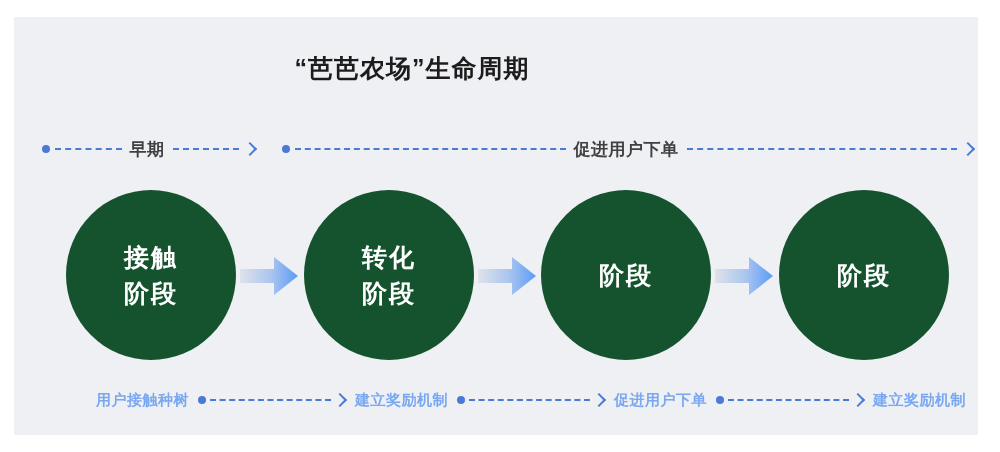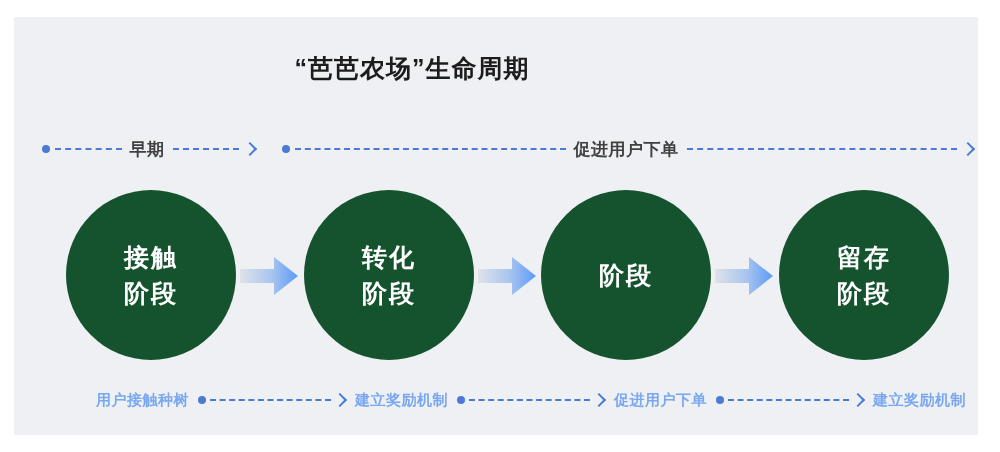--- a/index.html
+++ b/index.html
@@ -213,21 +213,20 @@
     <span class="ln">阶段</span>
   </div>
   <div id="circle-1" class="stage-circle">
     <span class="ln">转化</span>
     <span class="ln">阶段</span>
   </div>
   <div id="circle-2" class="stage-circle">
     <span class="ln">阶段</span>
   </div>
   <div id="circle-3" class="stage-circle">
-    <span class="ln">留存</span>
     <span class="ln">阶段</span>
   </div>
 
   <svg id="block-arrow-0" class="block-arrow" viewBox="0 0 58 38">
     <defs>
       <linearGradient id="ga0" x1="0" y1="0" x2="1" y2="0">
         <stop offset="0%" stop-color="#dfe3ea"></stop>
         <stop offset="55%" stop-color="#a8c4ef"></stop>
         <stop offset="100%" stop-color="#5b9bf7"></stop>
       </linearGradient>

